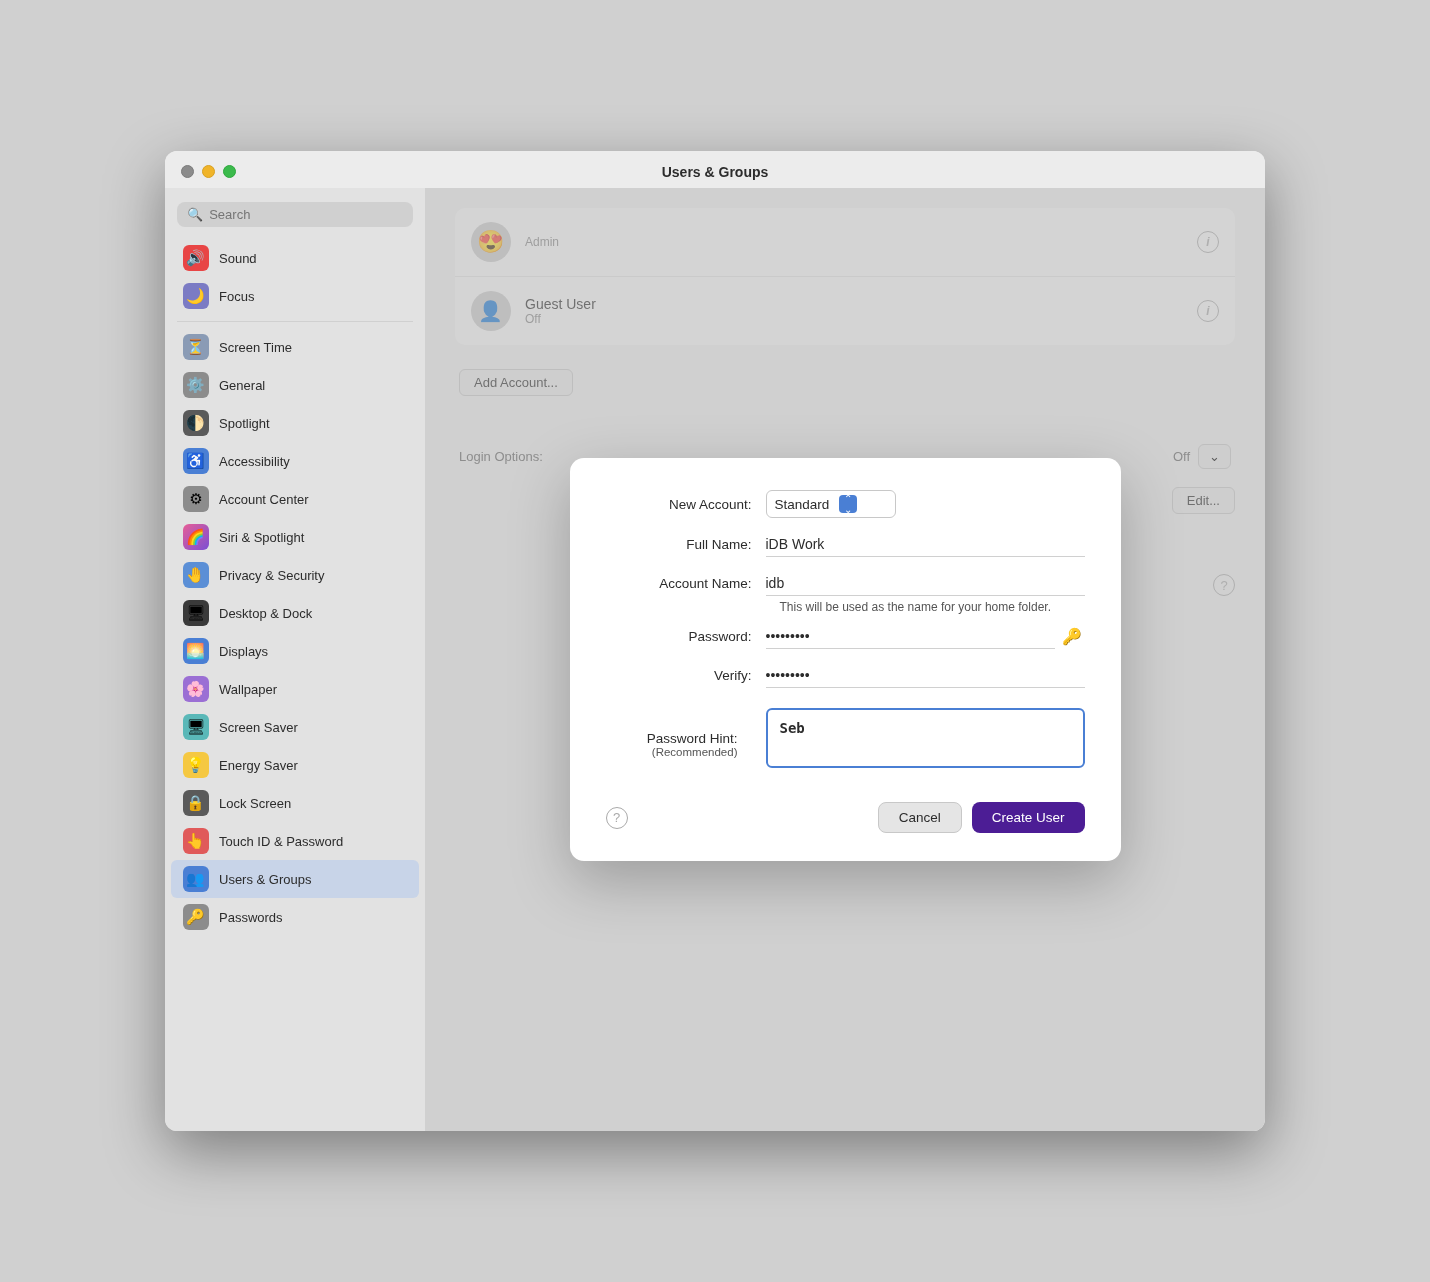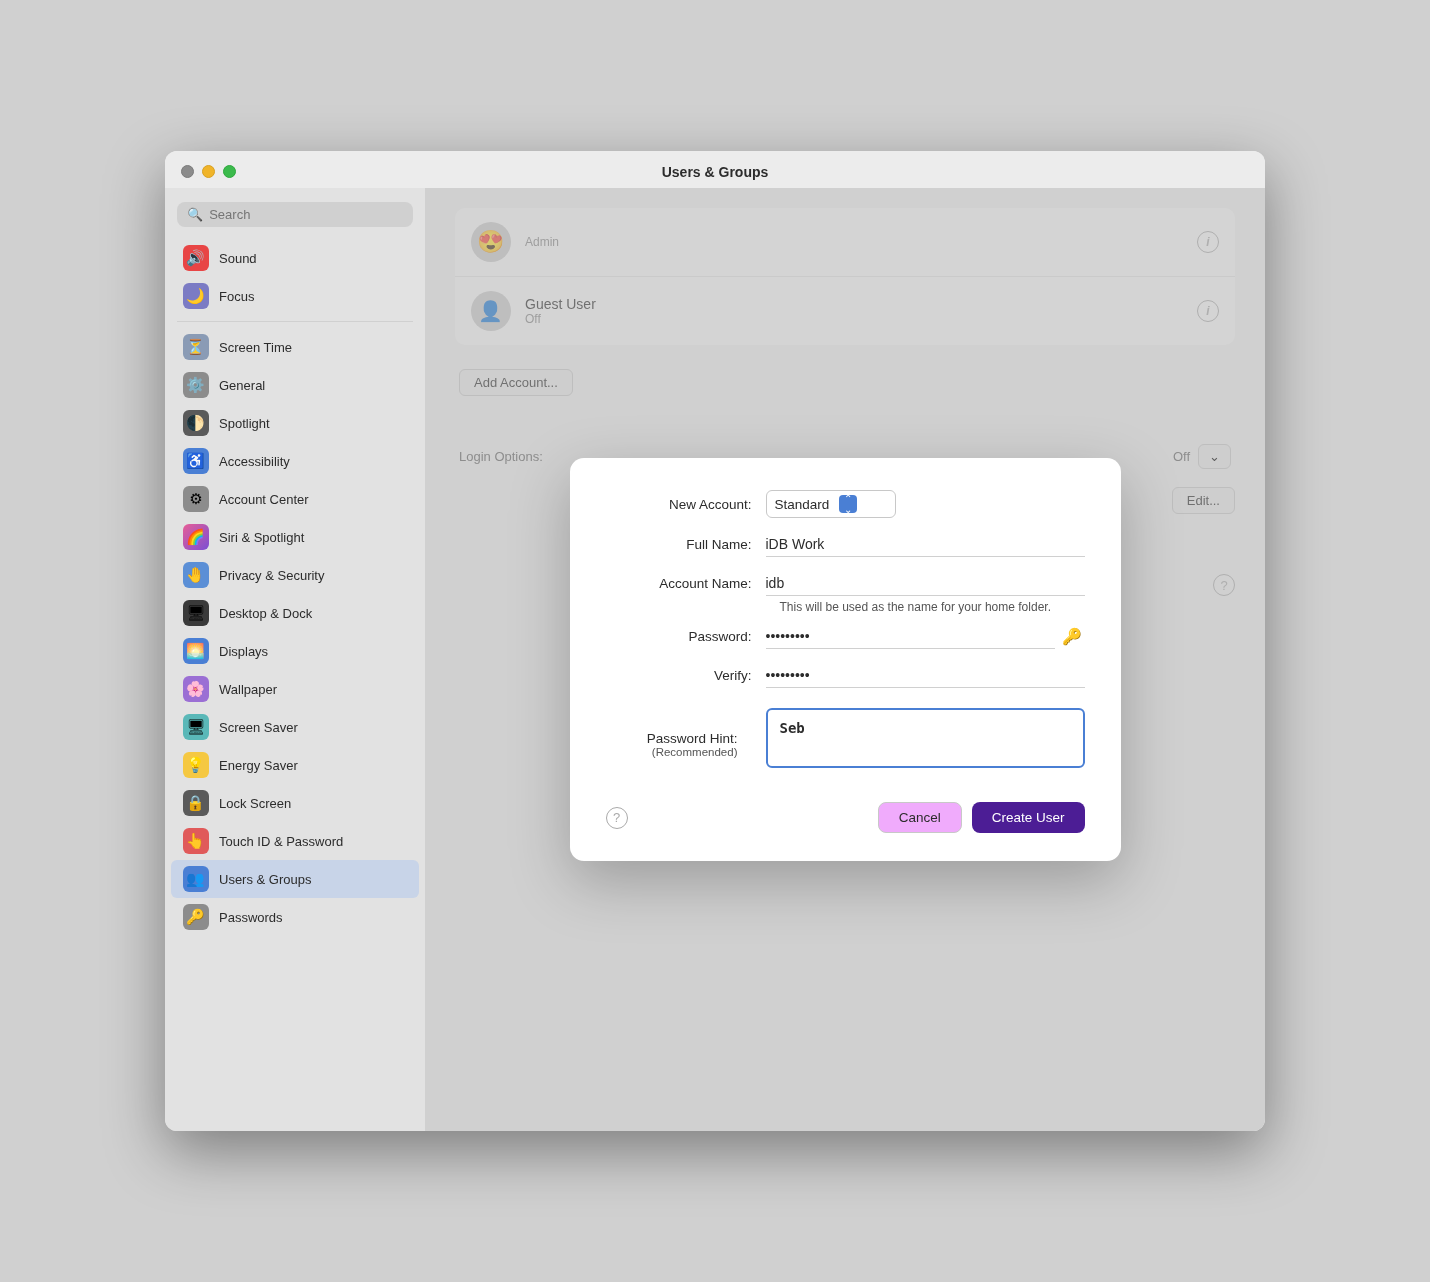--- a/index.html
+++ b/index.html
@@ -428,21 +428,21 @@
       justify-content: space-between;
       margin-top: 20px;
     }
 
     .modal-footer-right {
       display: flex;
       gap: 10px;
     }
 
     .cancel-btn {
-      background: #f0abfc;
+      background: #e5e5e5;
       border: 1px solid #c8c8c8;
       border-radius: 8px;
       padding: 7px 20px;
       font-size: 13.5px;
       cursor: pointer;
       color: #2c2c2c;
     }
 
     .create-user-btn {
       background: #4c1d95;

